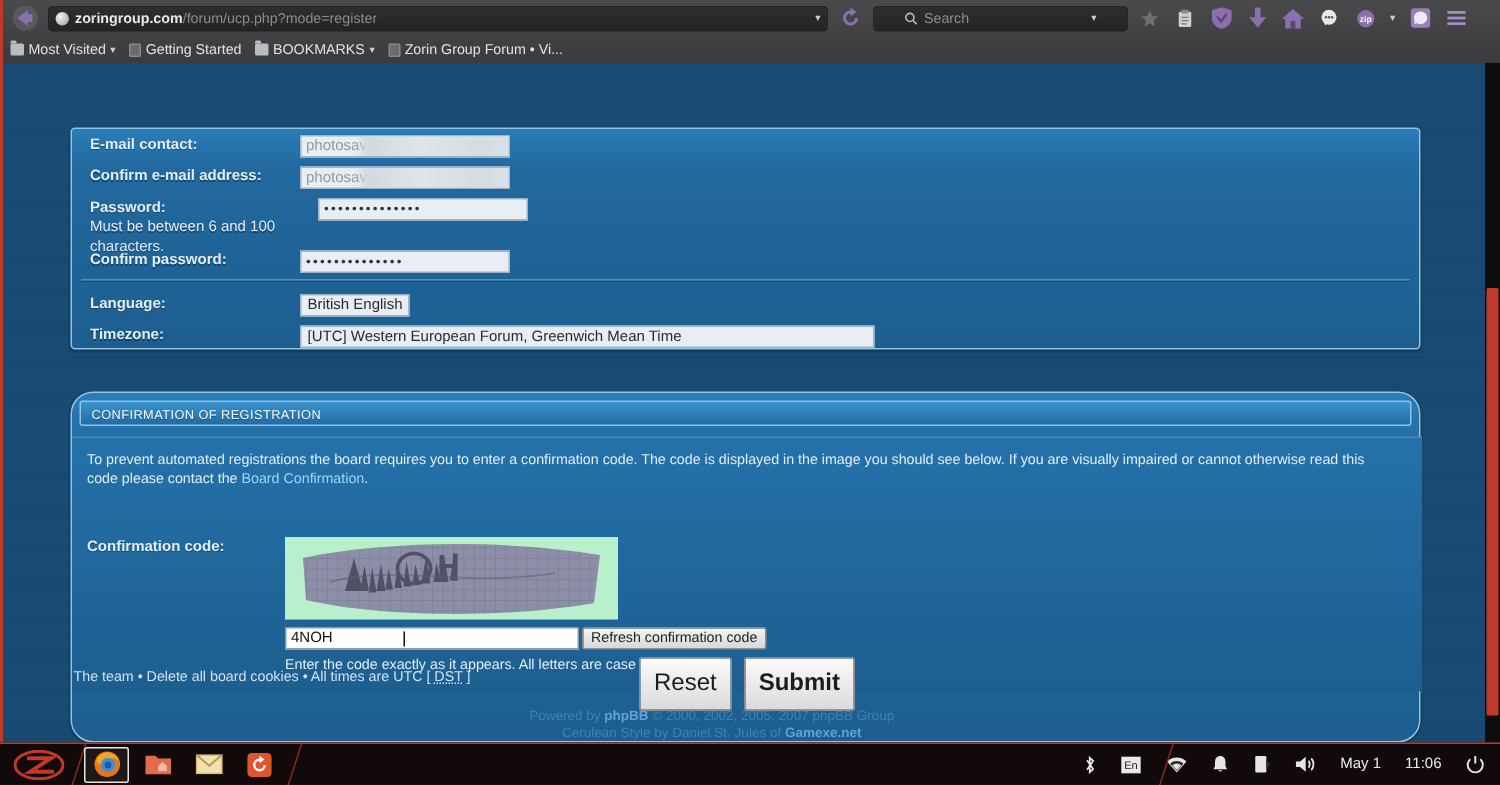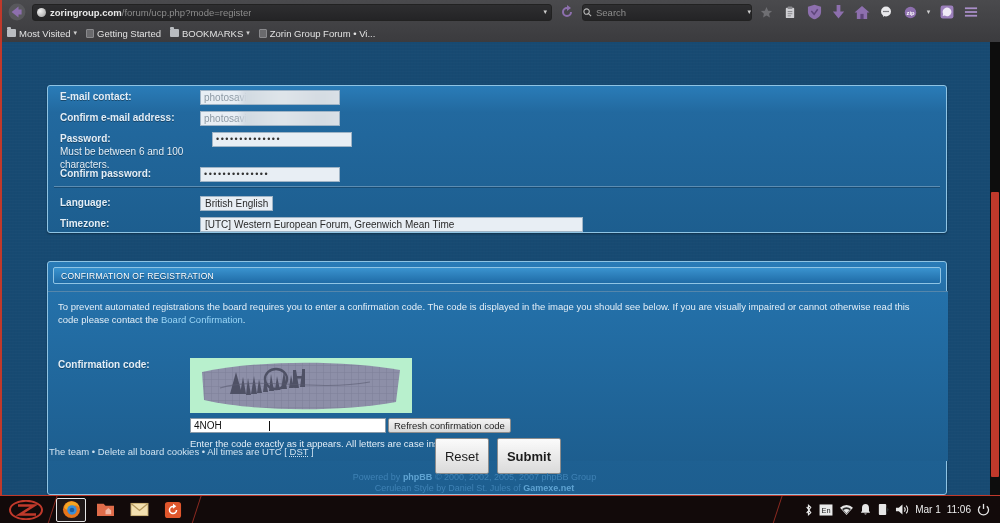--- a/index.html
+++ b/index.html
@@ -35,21 +35,21 @@
     flex: none;
   }
   #url-text { font-size: 9.5px; color: #8c8c8c; white-space: nowrap; overflow: hidden; }
   #url-text b { color: #e8e8e8; font-weight: bold; }
   #urlbar-right { margin-left:auto; display:flex; align-items:center; gap:3px; }
 
   #searchbar {
     flex: 0 0 170px; height: 17px;
     background: linear-gradient(#2e2e30, #242426);
     border: 1px solid #222; border-radius: 3px;
-    display: flex; align-items: center; padding: 0 0; gap: 4px;
+    display: flex; align-items: center; padding: 0 20px; gap: 4px;
     font-size: 9.5px; color: #8e8e8e;
   }
   #search-drop { margin-left: auto; }
 
   .tb-icon { width: 20px; height: 20px; display:flex; align-items:center; justify-content:center; flex:none; }
 
   #bookmarks-bar {
     position: absolute; left: 0; top: 24px; width: 1000px; height: 18px;
     display: flex; align-items: center; gap: 9px; padding-left: 5px;
     font-size: 9.5px; color: #e2e2e2;
@@ -87,21 +87,21 @@
   
   .panel {
     position: absolute;
     background: linear-gradient(#2a7cb8 0%, #22699f 18%, #1d5e8f 100%);
     background-color: #216ba4;
     border: 1px solid #8fc4e4;
     border-radius: 3px;
     box-shadow: 0 1px 2px rgba(0,0,0,.35);
   }
   #panel-top { left: 45px; top: 43px; width: 900px; height: 148px; }
-  #panel-conf { left: 45px; top: 219px; width: 900px; height: 234px; }
+  #panel-conf { left: 45px; top: 219px; width: 900px; height: 234px; border-radius: 15px; }
 
   .panel-divider {
     position:absolute; left:6px; right:6px; height:1px;
     background: rgba(255,255,255,.28);
     box-shadow: 0 1px 0 rgba(0,0,0,.22);
   }
 
   .fieldrow { position: absolute; display: flex; align-items: flex-start; }
   .flabel {
     font-size: 10px; color: #e3eef7; font-weight: bold;
@@ -176,21 +176,21 @@
     font-size:9.5px; color:#e3eef7;
   }
 
   #btn-row {
     position:absolute; left:0; top:146px; width:900px;
     display:flex; justify-content:center; gap:8px;
   }
   .formbtn {
     background: linear-gradient(#fbfbfb, #dadada);
     border:1px solid #8d8d8d; border-radius:2px;
-    font-size:13px; color:#1c1c1c; height:17px; padding:17px 9px;
+    font-size:16px; color:#1c1c1c; height:17px; padding:17px 9px;
     display:flex; align-items:center;
   }
   .formbtn.primary { font-weight:bold; }
 
   #footer-links {
     position:absolute; left:47px; top:404px;
     font-size:9.5px; color:#cfe2f0;
   }
   #footer-links u { text-decoration: underline dotted; }
 
@@ -206,21 +206,21 @@
     background: #120a0a;
     border-top: 1px solid #c0392b;
     display:flex; align-items:center;
   }
   #zorin-btn { width:52px; height:28px; display:flex; align-items:center; justify-content:center; }
   .task-item {
     width:30px; height:24px; margin-left:4px;
     display:flex; align-items:center; justify-content:center; position:relative;
   }
   .task-item.active { border:1px solid #e6e6e6; border-radius:2px; background:rgba(255,255,255,.06); }
-  #tray { margin-left:auto; display:flex; align-items:center; gap:6px; padding-right:10px; }
+  #tray { margin-left:auto; display:flex; align-items:center; gap:16px; padding-right:10px; }
   .tray-icon { display:flex; align-items:center; justify-content:center; }
   .tray-text { font-size:10px; color:#ededed; }
   #taskbar-sep { position:absolute; left:52px; top:0; width:1px; height:28px; background:#8c2a20; transform:skewX(-18deg); }
   #taskbar-sep2 { position:absolute; left:196px; top:0; width:1px; height:28px; background:#8c2a20; transform:skewX(-18deg); }
   #taskbar-sep3 { position:absolute; right:222px; top:0; width:1px; height:28px; background:#8c2a20; transform:skewX(-18deg); }
 </style>
 </head>
 <body>
 
 <div id="browser-chrome">
@@ -554,21 +554,21 @@
           <path d="M10 4 L13 7 L10 11 Z" fill="#2a2a2a"></path>
         </svg>
     </span>
     <span class="tray-icon">
       <svg width="14" height="13" viewBox="0 0 15 14">
           <path d="M1 5 H4 L8 1.6 V12.4 L4 9 H1 Z" fill="#e6e6e6"></path>
           <path d="M10 4.6 A4 4 0 0 1 10 9.4" fill="none" stroke="#e6e6e6" stroke-width="1.3"></path>
           <path d="M12 2.8 A6.4 6.4 0 0 1 12 11.2" fill="none" stroke="#e6e6e6" stroke-width="1.3"></path>
         </svg>
     </span>
-    <span class="tray-text">Mar 1</span>
+    <span class="tray-text">May 1</span>
     <span class="tray-text">11:06</span>
     <span class="tray-icon">
       <svg width="13" height="13" viewBox="0 0 14 14">
           <path d="M3.4 3.4 A5.4 5.4 0 1 0 10.6 3.4" fill="none" stroke="#e6e6e6" stroke-width="1.4"></path>
           <line x1="7" y1="1" x2="7" y2="6.4" stroke="#e6e6e6" stroke-width="1.4"></line>
         </svg>
     </span>
   </div>
 </div>
 

